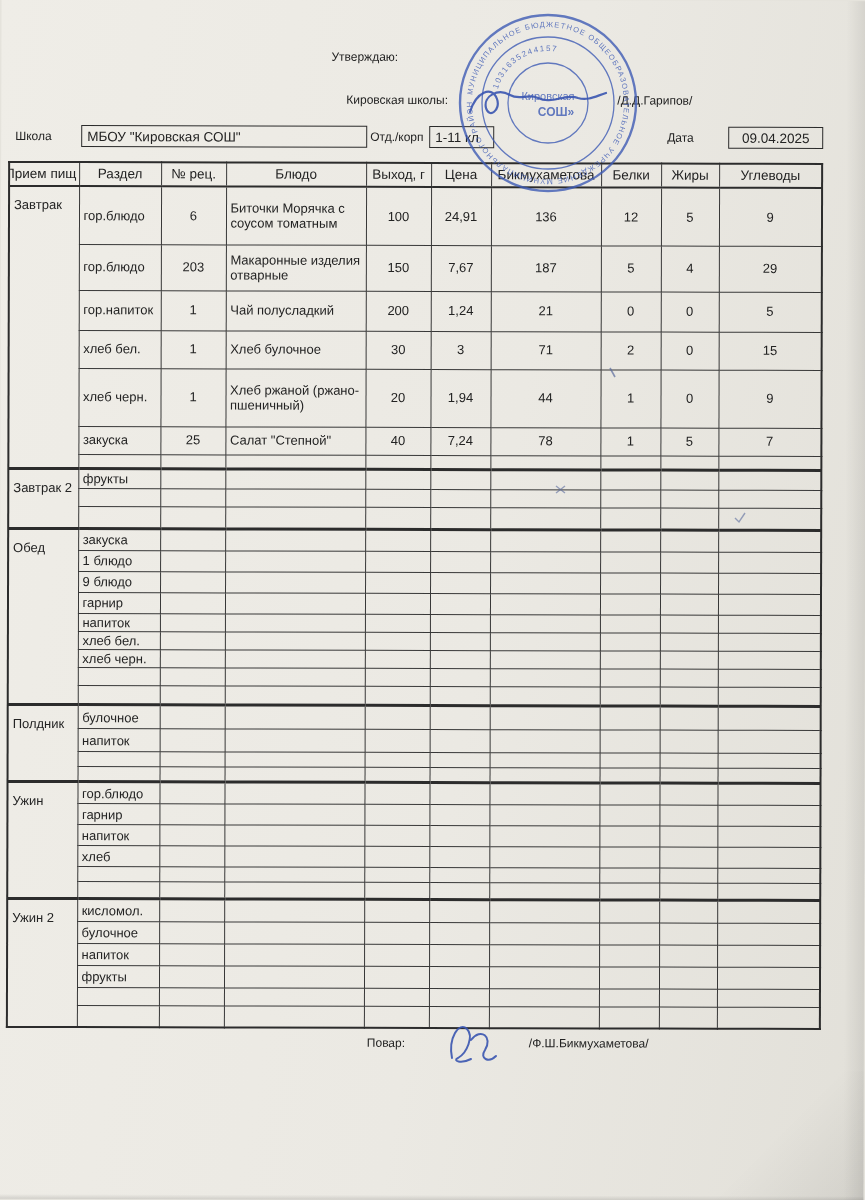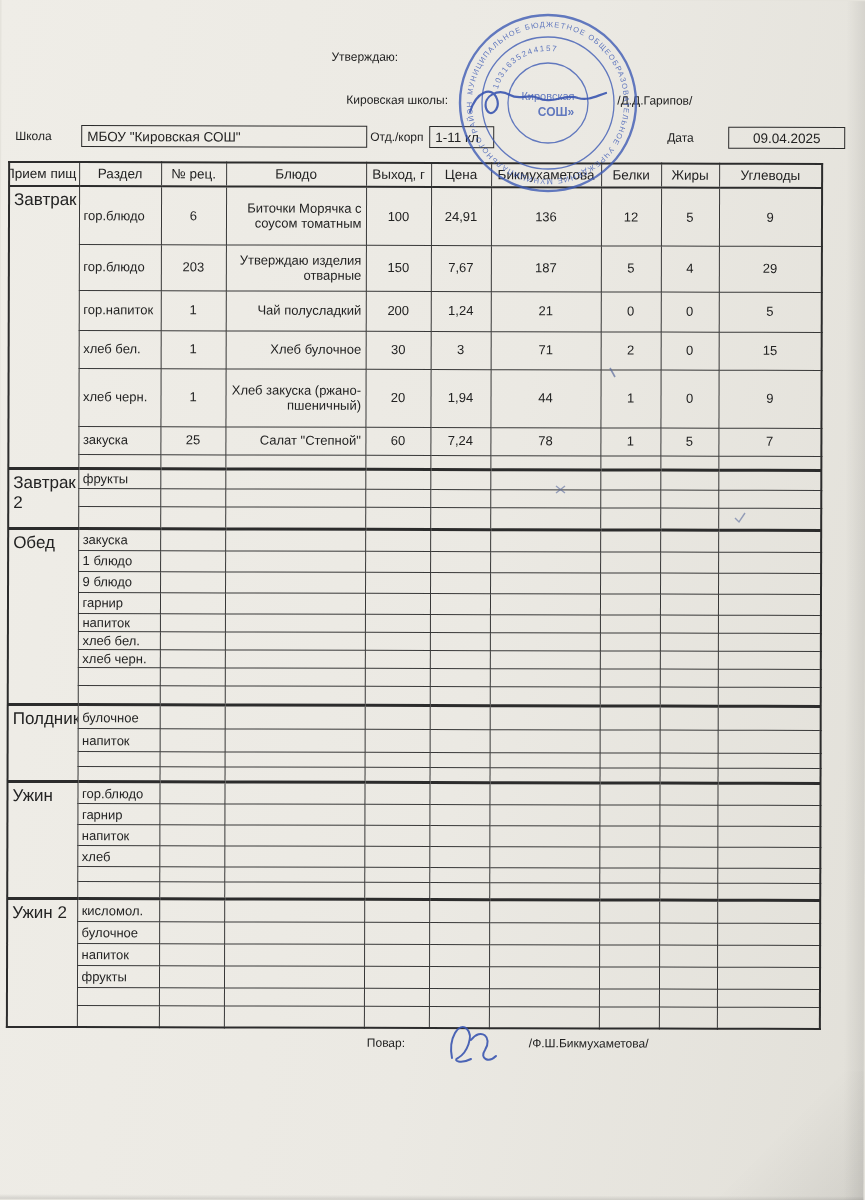--- a/index.html
+++ b/index.html
@@ -41,24 +41,24 @@
     border:2.2px solid #2c2c2c;
   }
   th,td{
     border:1.4px solid #383838;
     padding:1px 4px; vertical-align:middle; overflow:hidden;
     line-height:1.18;
   }
   td:empty{ padding:0; }
   thead th{ height:24px; font-weight:normal; font-size:13.5px; text-align:center; border-bottom:2.2px solid #2c2c2c; }
   thead th.h0{ text-align:left; padding-left:1px; text-indent:-6px; white-space:nowrap; }
-  td.meal-cell{ vertical-align:top; padding-top:3px; font-size:17px; }
+  td.meal-cell{ vertical-align:top; padding-top:10px; font-size:13px; }
   td.c0{ text-align:left; }
   td.c1{ text-align:center; }
-  td.c2{ text-align:right; }
+  td.c2{ text-align:left; }
   td.c3,td.c4,td.c5,td.c6,td.c7,td.c8{ text-align:center; }
   tr.group-start td{ border-top:3px solid #2c2c2c; }
 
   .deco{ position:absolute; inset:0; z-index:10; pointer-events:none; }
 </style>
 </head>
 <body>
 
 <div class="page">
 
@@ -71,21 +71,21 @@
   <div class="lbl" style="left:14px;top:130px">Школа</div>
 
   <div class="box" style="left:80px;top:126px;width:286px">МБОУ "Кировская СОШ"</div>
 
   <div class="lbl" style="left:369px;top:130px">Отд./корп</div>
 
   <div class="box" style="left:428px;top:126px;width:65px">1-11 кл</div>
 
   <div class="lbl" style="left:666px;top:130px">Дата</div>
 
-  <div class="box center" style="left:727px;top:126px;width:117px">09.04.2025</div>
+  <div class="box center" style="left:727px;top:126px;width:95px">09.04.2025</div>
 
   <table>
     <colgroup>
       <col style="width:70px">
         <col style="width:82px">
         <col style="width:65px">
       <col style="width:140px">
         <col style="width:65px">
         <col style="width:60px">
       <col style="width:110px">
@@ -116,21 +116,21 @@
           <td class="c3">100</td>
           <td class="c4">24,91</td>
           <td class="c5">136</td>
           <td class="c6">12</td>
           <td class="c7">5</td>
           <td class="c8">9</td>
         </tr>
         <tr style="height: 46px;">
           <td class="c0">гор.блюдо</td>
           <td class="c1">203</td>
-          <td class="c2">Утверждаю изделия отварные</td>
+          <td class="c2">Макаронные изделия отварные</td>
           <td class="c3">150</td>
           <td class="c4">7,67</td>
           <td class="c5">187</td>
           <td class="c6">5</td>
           <td class="c7">4</td>
           <td class="c8">29</td>
         </tr>
         <tr style="height: 40px;">
           <td class="c0">гор.напиток</td>
           <td class="c1">1</td>
@@ -149,33 +149,33 @@
           <td class="c3">30</td>
           <td class="c4">3</td>
           <td class="c5">71</td>
           <td class="c6">2</td>
           <td class="c7">0</td>
           <td class="c8">15</td>
         </tr>
         <tr style="height: 58px;">
           <td class="c0">хлеб черн.</td>
           <td class="c1">1</td>
-          <td class="c2">Хлеб закуска (ржано-пшеничный)</td>
+          <td class="c2">Хлеб ржаной (ржано-пшеничный)</td>
           <td class="c3">20</td>
           <td class="c4">1,94</td>
           <td class="c5">44</td>
           <td class="c6">1</td>
           <td class="c7">0</td>
           <td class="c8">9</td>
         </tr>
         <tr style="height: 28px;">
           <td class="c0">закуска</td>
           <td class="c1">25</td>
           <td class="c2">Салат "Степной"</td>
-          <td class="c3">60</td>
+          <td class="c3">40</td>
           <td class="c4">7,24</td>
           <td class="c5">78</td>
           <td class="c6">1</td>
           <td class="c7">5</td>
           <td class="c8">7</td>
         </tr>
         <tr style="height: 14px;">
           <td class="c0"></td>
           <td class="c1"></td>
           <td class="c2"></td>

